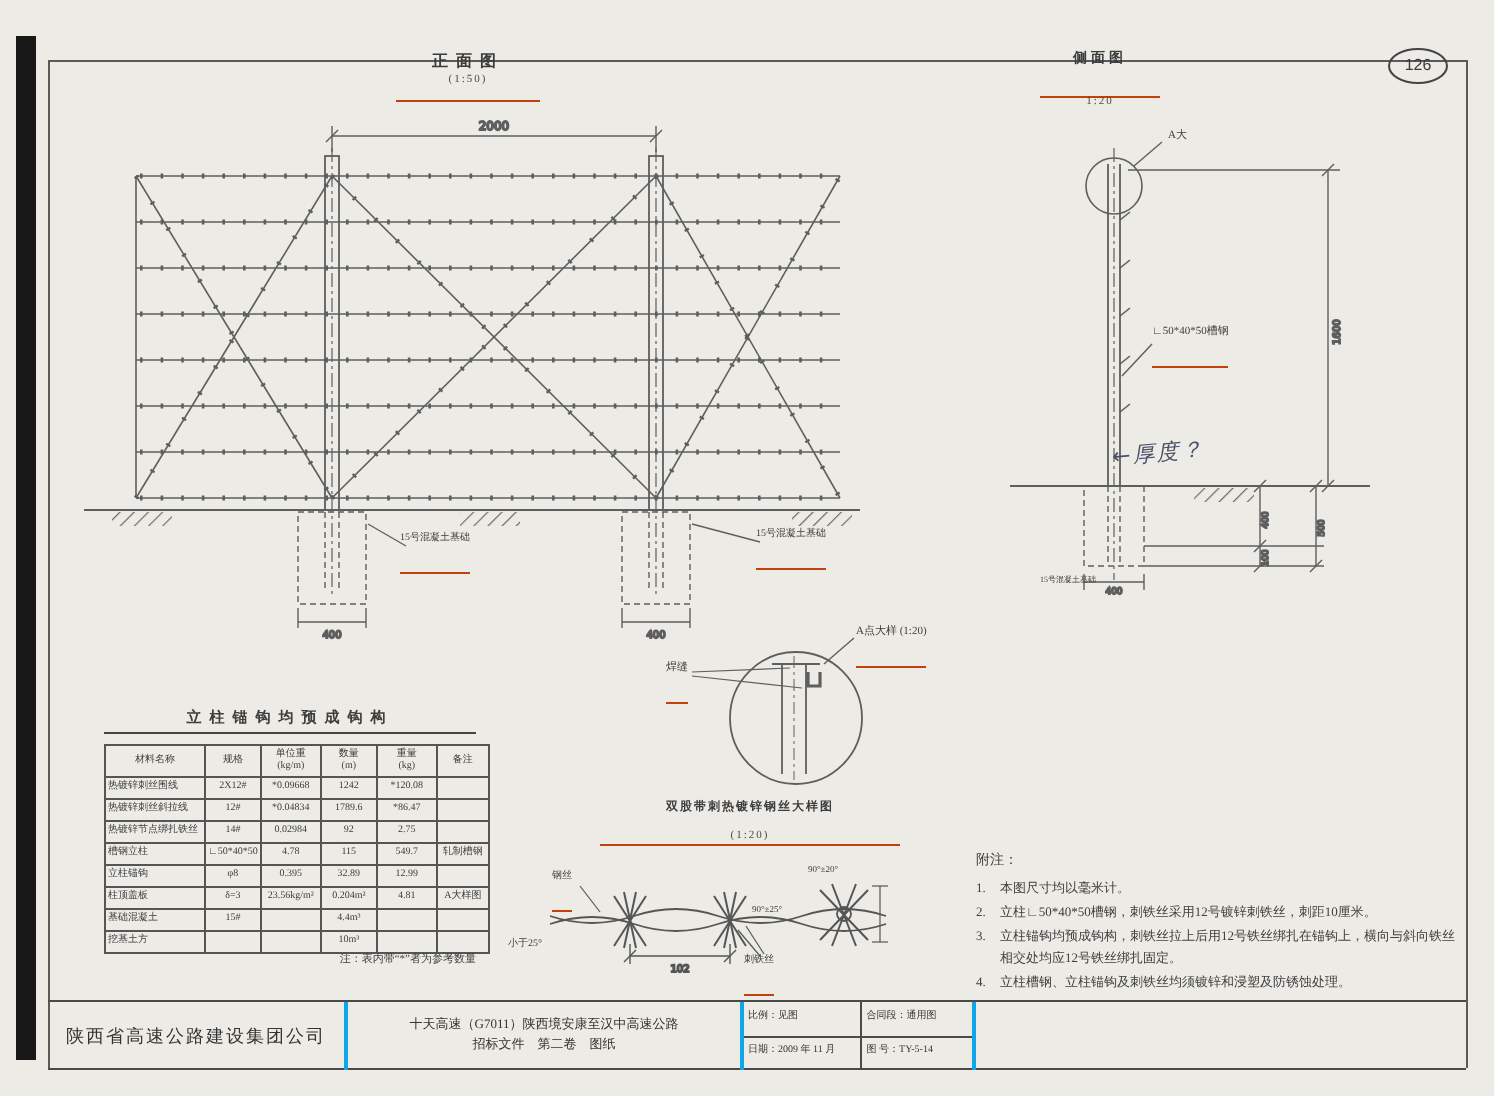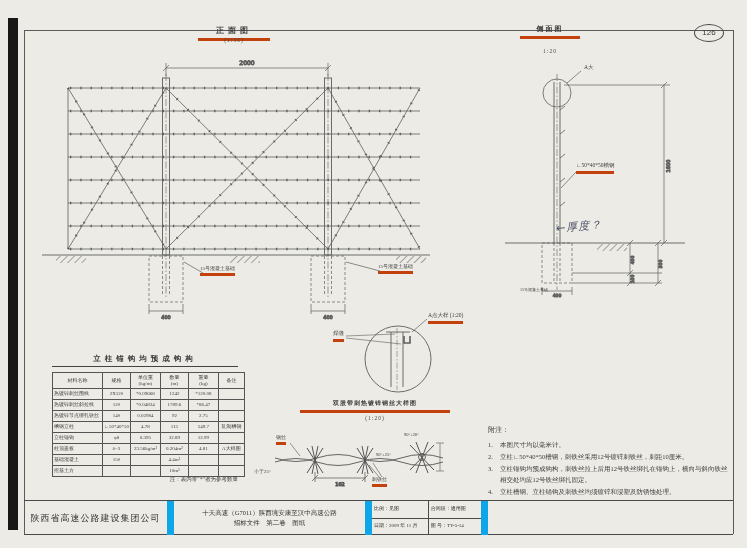--- a/index.html
+++ b/index.html
@@ -4,21 +4,21 @@
 <style>
   html,body{margin:0;padding:0;}
   body{
     width:747px;height:548px;position:relative;overflow:hidden;
     background:#ecebe5;
     font-family:"Liberation Serif","DejaVu Serif",serif;
     color:#3a3a3a;
   }
   .abs{position:absolute;}
   .t{position:absolute;white-space:nowrap;color:#3d3d3d;}
-  .underline{border-bottom:3px solid #c2410c;padding-bottom:2px;}
+  .underline{border-bottom:1px solid #c2410c;padding-bottom:14px;}
   .center{text-align:center;}
   
   .bind-bar{left:8px;top:18px;width:10px;height:512px;background:#181818;}
   .frame-top{left:24px;top:30px;width:709px;height:0;border-top:1px solid #5a5a5a;}
   .frame-bottom{left:24px;top:534px;width:709px;height:0;border-top:1px solid #4a4a4a;}
   .frame-left{left:24px;top:30px;width:0;height:504px;border-left:1px solid #5a5a5a;}
   .frame-right{left:733px;top:30px;width:0;height:504px;border-left:1px solid #5a5a5a;}
   .page-oval{
     left:694px;top:24px;width:28px;height:16px;border:1px solid #444;border-radius:50%;
     font-size:8px;line-height:16px;text-align:center;font-family:"Liberation Sans",sans-serif;
@@ -50,21 +50,21 @@
     overflow:hidden;height:10px;line-height:1.15;
   }
   table.mt th{height:15px;font-weight:normal;}
   table.mt td.nm{text-align:left;}
   .mt-foot{left:52px;top:476px;width:186px;font-size:5.5px;text-align:right;}
   
   .tblock{
     left:24px;top:500px;width:709px;height:34px;display:flex;
     border-top:1px solid #4a4a4a;font-family:"Liberation Serif",serif;color:#333;
   }
-  .tblock>div{border-right:7px solid #0ea5e9;box-sizing:border-box;
+  .tblock>div{border-right:2px solid #0ea5e9;box-sizing:border-box;
     display:flex;flex-direction:column;justify-content:center;align-items:center;}
   .tb-company{width:150px;font-size:9px;letter-spacing:1px;}
   .tb-project{width:198px;font-size:6.5px;line-height:1.5;text-align:center;}
   .tb-title{width:84px;font-size:7px;letter-spacing:0.5px;}
   .tb-grid{width:116px;display:grid !important;grid-template-columns:52% 48%;grid-template-rows:50% 50%;
     font-size:5px;align-items:center;}
   .tb-grid span{display:block;padding-left:2px;border-bottom:0.5px solid #4a4a4a;border-right:0.5px solid #4a4a4a;
     height:100%;line-height:16px;overflow:hidden;white-space:nowrap;}
   .tb-grid span:nth-child(2n){border-right:none;}
   .tb-grid span:nth-child(3),.tb-grid span:nth-child(4){border-bottom:none;}

